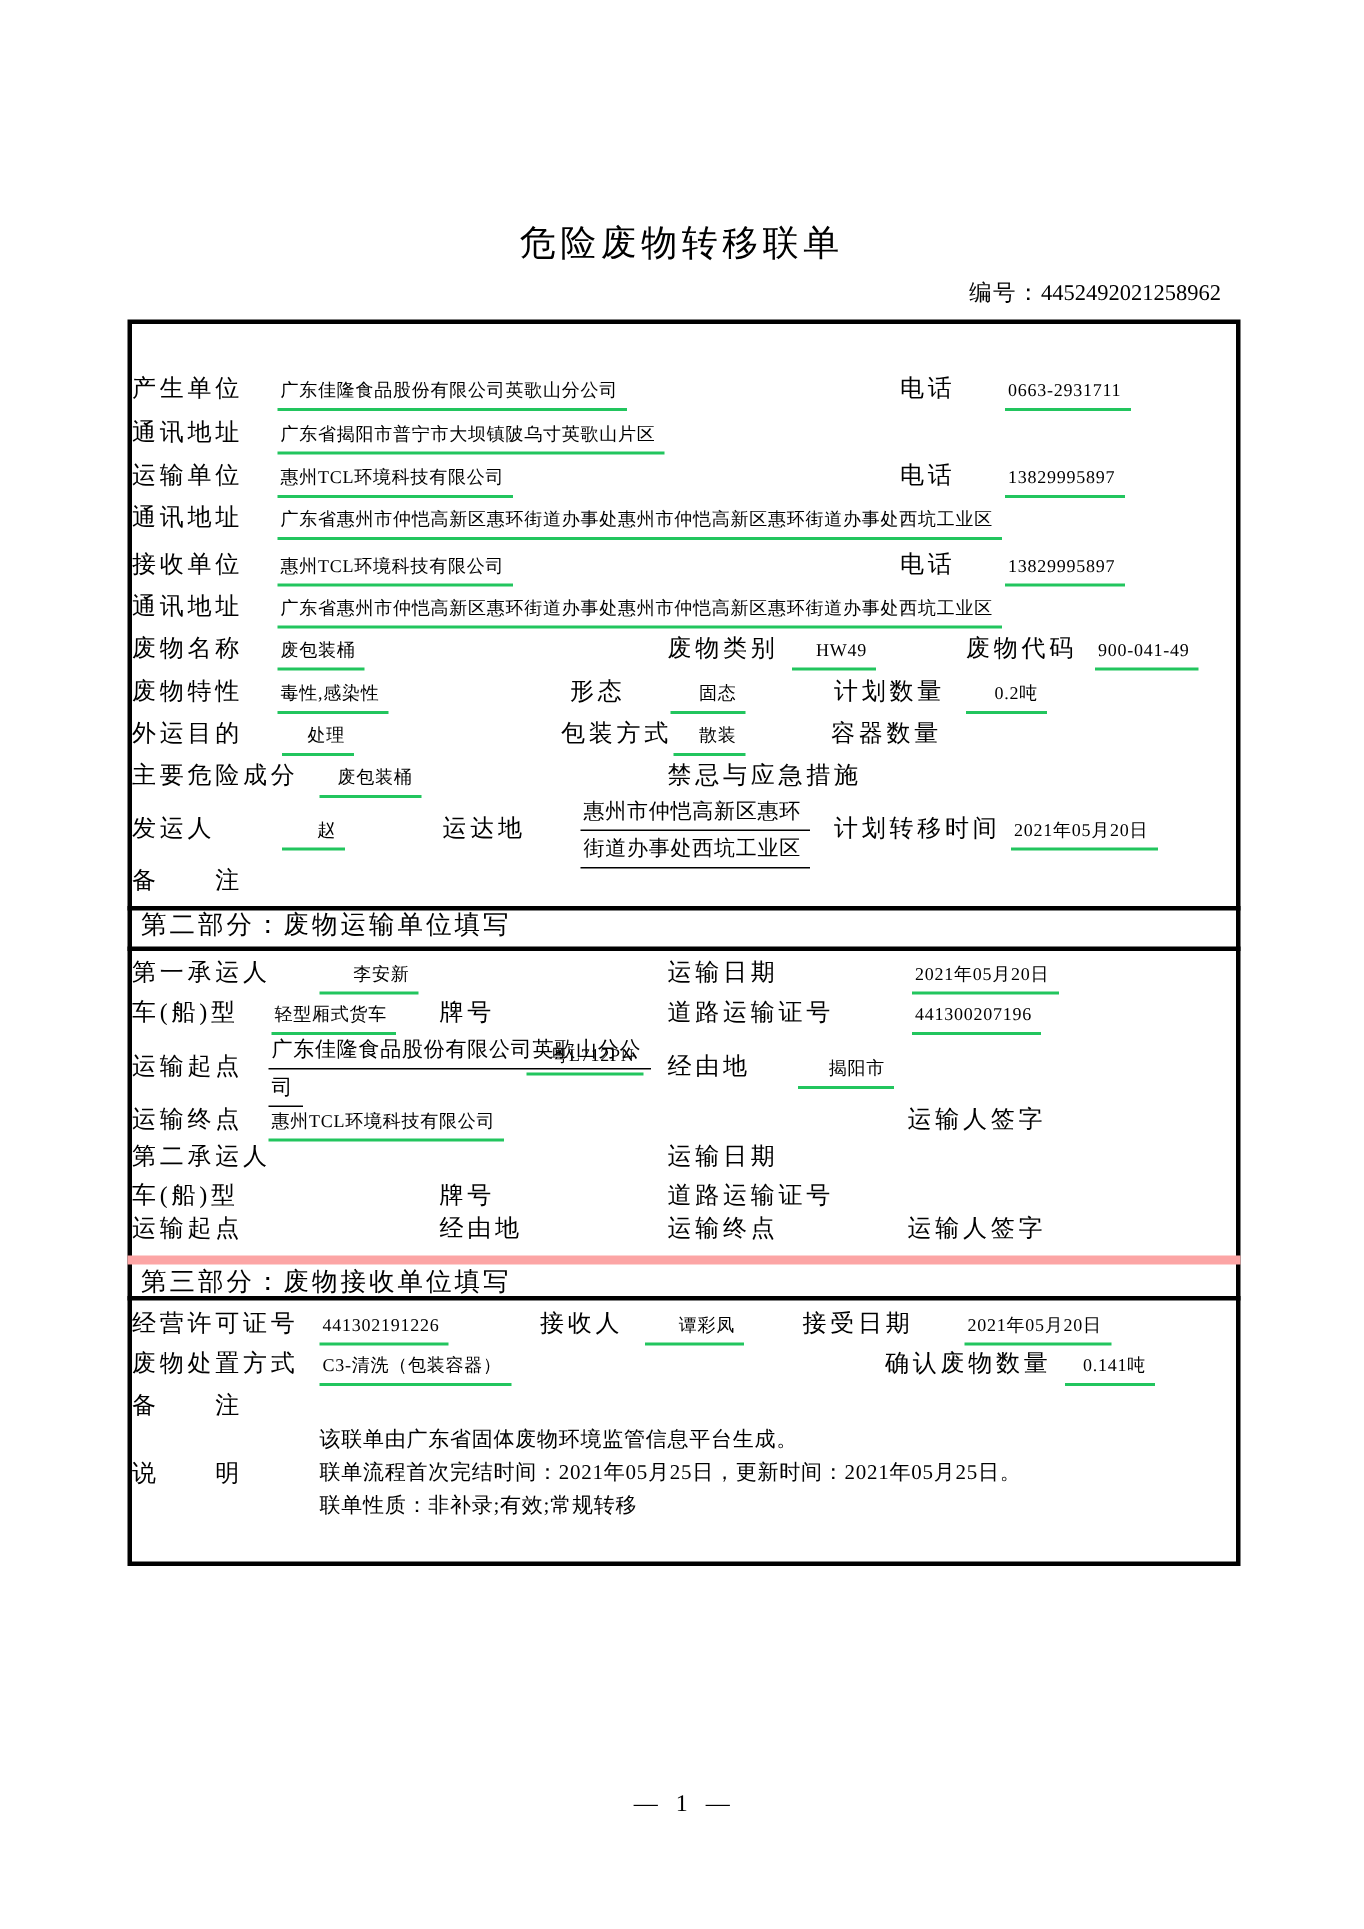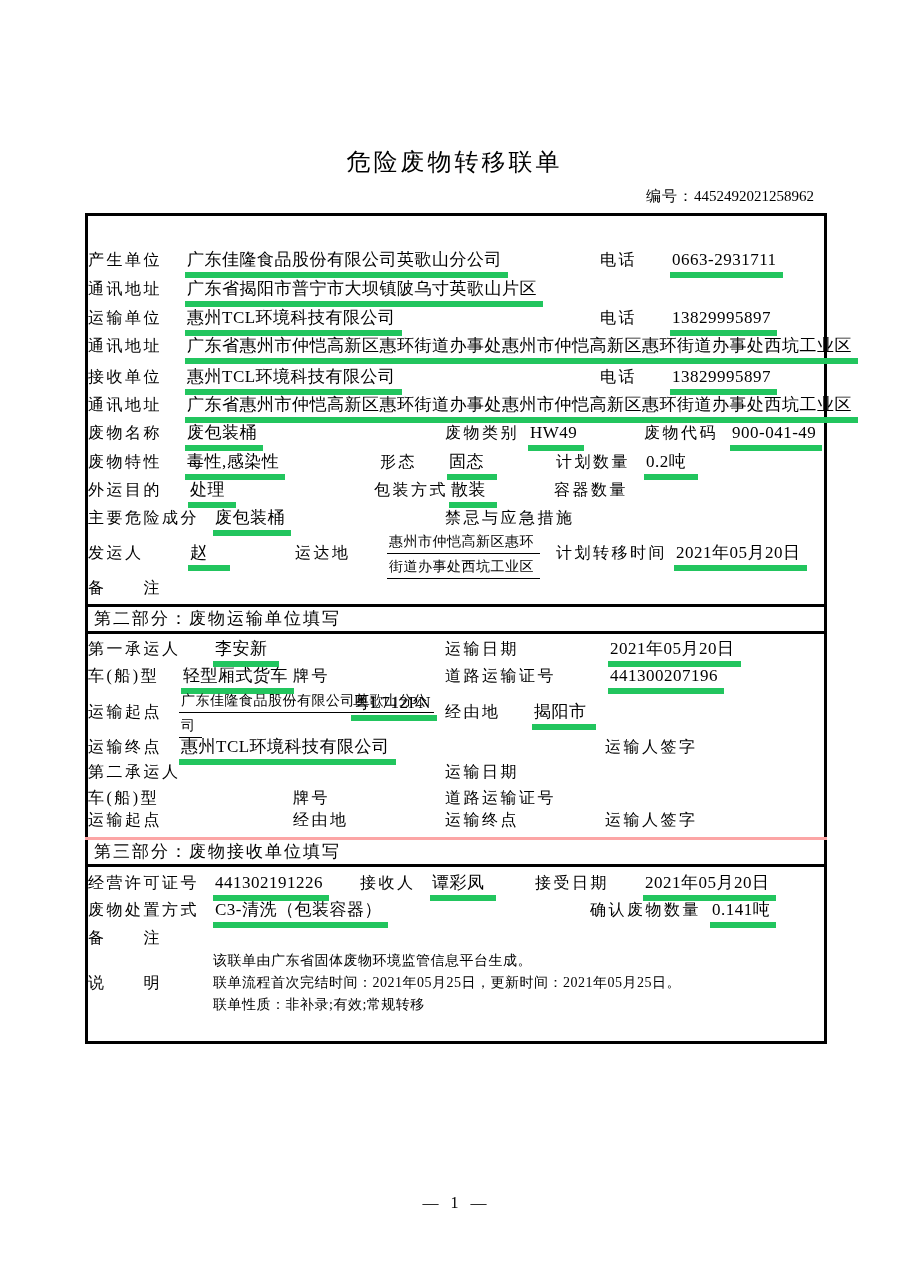--- a/index.html
+++ b/index.html
@@ -4,40 +4,40 @@
 <style>
   html,body { margin:0; padding:0; background:#e8e8e8; }
   .page {
     position:relative; width:909px; height:1286px; margin:0 auto;
     background:#ffffff; color:#000;
     font-family:"Liberation Serif","DejaVu Serif",serif;
     overflow:hidden;
   }
   .t { position:absolute; white-space:nowrap; height:22px; line-height:22px; color:#000; }
   .l { font-size:16px; letter-spacing:2.5px; }
-  .lv { font-size:17px; letter-spacing:0.5px; border-bottom:6px solid #22c55e; padding:0 6px 1px 2px; }
+  .lv { font-size:12px; letter-spacing:0.5px; border-bottom:2px solid #22c55e; padding:0 6px 1px 2px;text-align:right; }
   .plain { font-size:14px; letter-spacing:0.5px; }
   .title {
     position:absolute; top:146px; left:0; width:100%; text-align:center;
     font-size:24px; letter-spacing:3px;
   }
   .serial { position:absolute; left:646px; top:185px; height:22px; line-height:22px; white-space:nowrap;text-align:right; }
   .serial .sl { font-size:15px; letter-spacing:1px; }
   .serial .sv { font-size:15px; }
   .tbl {
     position:absolute; left:85px; top:213px; width:742px; height:831px;
     border:3px solid #000; box-sizing:border-box;
   }
   .band {
     position:absolute; left:85px; width:742px; box-sizing:border-box;
     font-size:17px; letter-spacing:2px; padding-left:9px;
   }
   .band1 { top:216px; height:27px; line-height:24px; border-bottom:3px solid #000; }
-  .band2 { top:604px; height:30px; line-height:24px; border-top:3px solid #000; border-bottom:3px solid #000; }
-  .band3 { top:837px; height:30px; line-height:24px; border-top:3px solid #fca5a5; border-bottom:3px solid #000; }
+  .band2 { top:604px; height:30px; line-height:24px; border-top:3px solid #000; border-bottom:3px solid #000;font-family:Liberation Mono, monospace; }
+  .band3 { top:837px; height:30px; line-height:24px; border-top:6px solid #fca5a5; border-bottom:3px solid #000; }
   .ml { position:absolute; }
   .ml span { display:block; width:fit-content; font-size:14px; letter-spacing:0.5px;
              border-bottom:1px solid #000; padding:0 6px 1px 2px; height:21px; line-height:21px; margin-bottom:2px; }
   .footer { position:absolute; top:1194px; left:0; width:100%; text-align:center;
             font-size:16px; word-spacing:8px; }
 </style>
 </head>
 <body>
 
 <div class="page">

